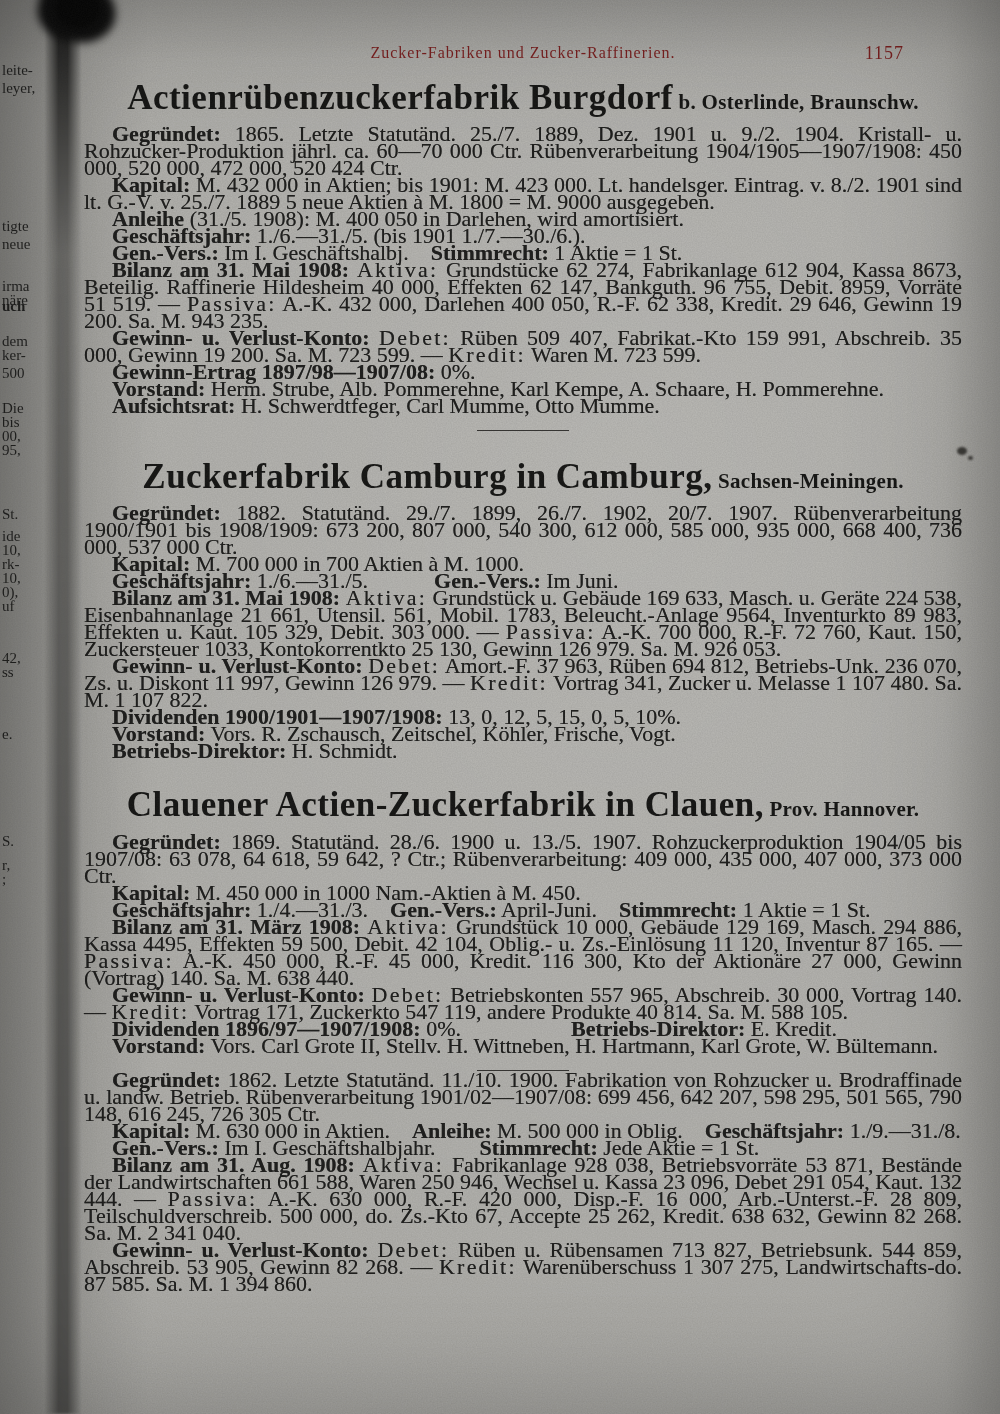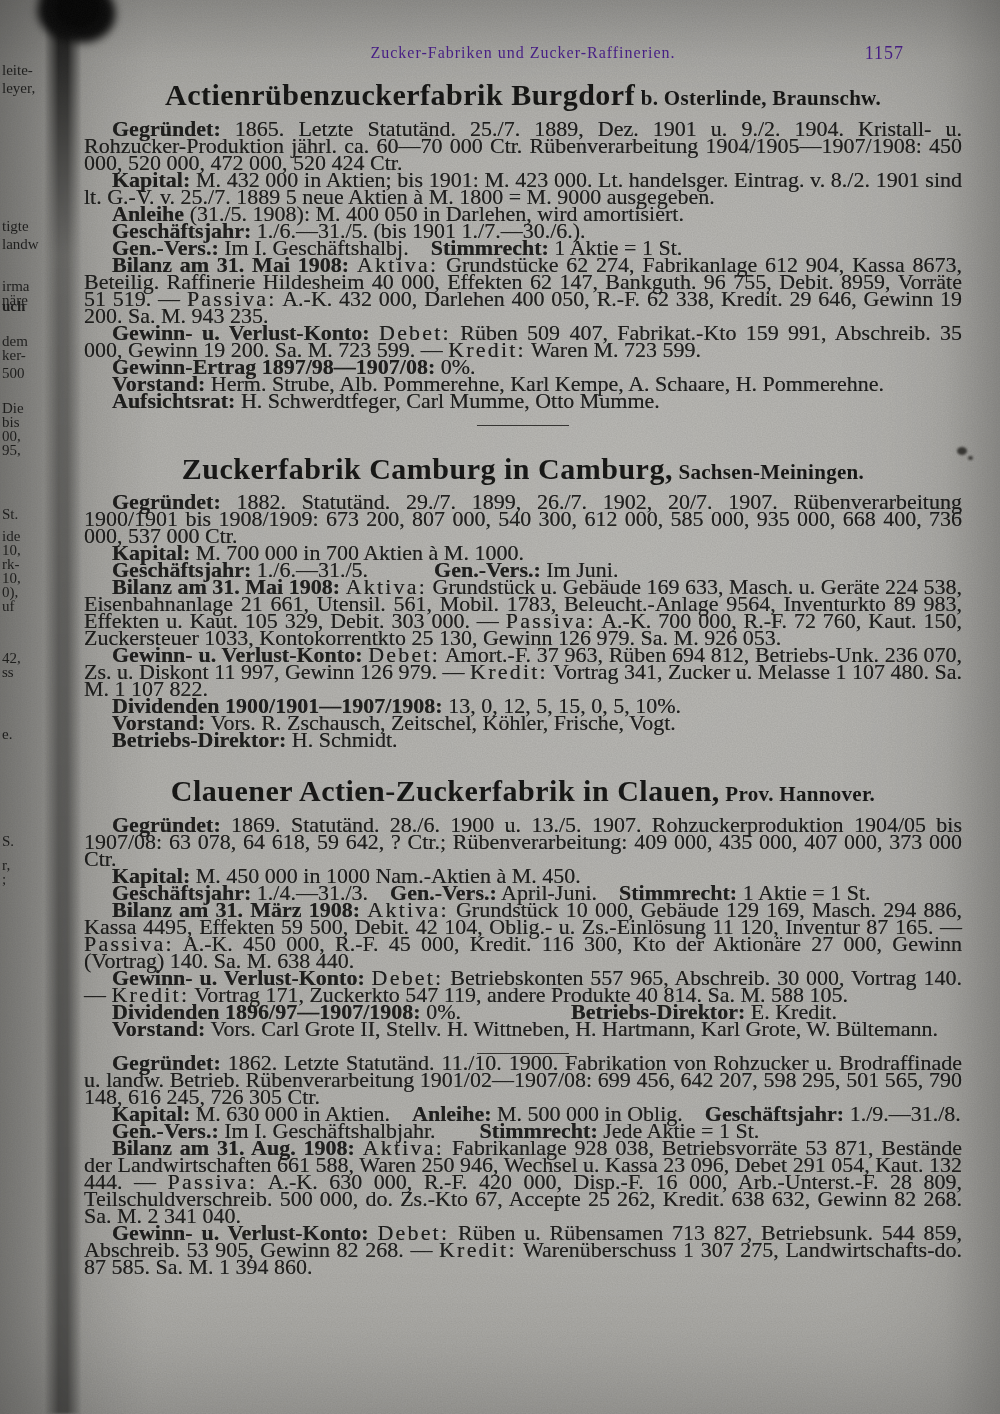--- a/index.html
+++ b/index.html
@@ -43,27 +43,27 @@
   .speck-2 { left:968px; top:456px; width:5px; height:4px; }
 
   
   .margin-col { position:absolute; left:0; top:0; width:46px; height:100%; z-index:3;
     font-size:15px; color:#1f1f1e; }
   .frag { position:absolute; left:2px; white-space:nowrap; }
 
   
   .page-content { position:absolute; left:84px; top:44px; width:878px; z-index:4; }
   .running-head { position:relative; text-align:center; font-size:16px;
-    letter-spacing:1px; color:#4c1d95; margin-bottom:2px; }
+    letter-spacing:1px; color:#7f1d1d; margin-bottom:2px; }
   .page-number { position:absolute; right:58px; top:-1px; font-size:18px; letter-spacing:1px; }
 
   .entry-title { text-align:center; font-weight:bold; color:#131312;
     margin:26px 0 8px; line-height:1.12; }
   .entry:first-of-type .entry-title { margin-top:16px; }
-  .title-main { font-size:30px; letter-spacing:0.5px; }
+  .title-main { font-size:35px; letter-spacing:0.5px; }
   .title-rest { font-size:21px; letter-spacing:0.3px;font-family:Liberation Serif, serif; }
 
   .para { font-size:22px; line-height:17px; text-align:justify;
     text-indent:28px; color:#1b1b1a;
     text-shadow:0 0 0.5px rgba(10,10,10,0.55); }
   .run-b { font-weight:bold; }
   .run-s { letter-spacing:2.2px; }
   .run-t { }
 
   .divider { width:92px; border-top:1.5px solid #333230; margin:16px auto 0; }
@@ -77,21 +77,21 @@
 <div class="gutter-band"></div>
 <div class="ink-blob"></div>
 <div class="ink-blob-core"></div>
 <div class="speck speck-1"></div>
 <div class="speck speck-2"></div>
 
 <div class="margin-col">
     <span class="frag" style="top: 62px;">leite-</span>
     <span class="frag" style="top: 80px;">leyer,</span>
     <span class="frag" style="top: 218px;">tigte</span>
-    <span class="frag" style="top: 236px;">landw</span>
+    <span class="frag" style="top: 236px;">neue</span>
     <span class="frag" style="top: 278px;">irma</span>
     <span class="frag" style="top: 292px;">näre</span>
     <span class="frag" style="top: 298px; font-weight: bold;">uch</span>
     <span class="frag" style="top: 333px;">dem</span>
     <span class="frag" style="top: 347px;">ker-</span>
     <span class="frag" style="top: 365px;">500</span>
     <span class="frag" style="top: 400px;">Die</span>
     <span class="frag" style="top: 414px;">bis</span>
     <span class="frag" style="top: 428px;">00,</span>
     <span class="frag" style="top: 442px;">95,</span>

